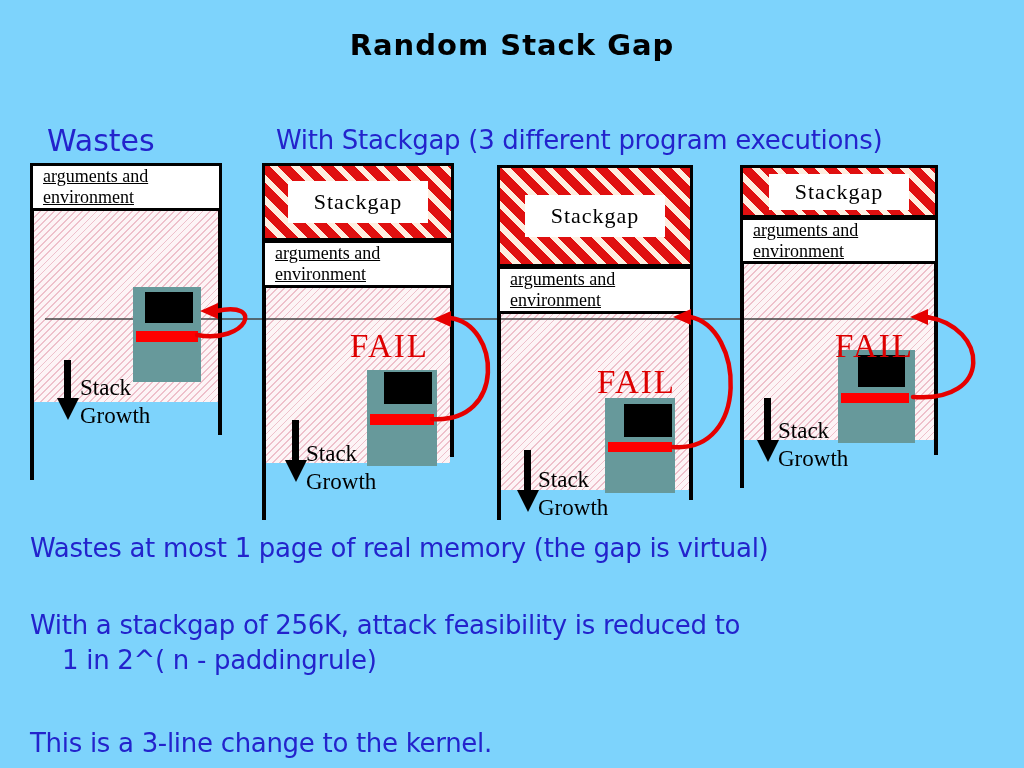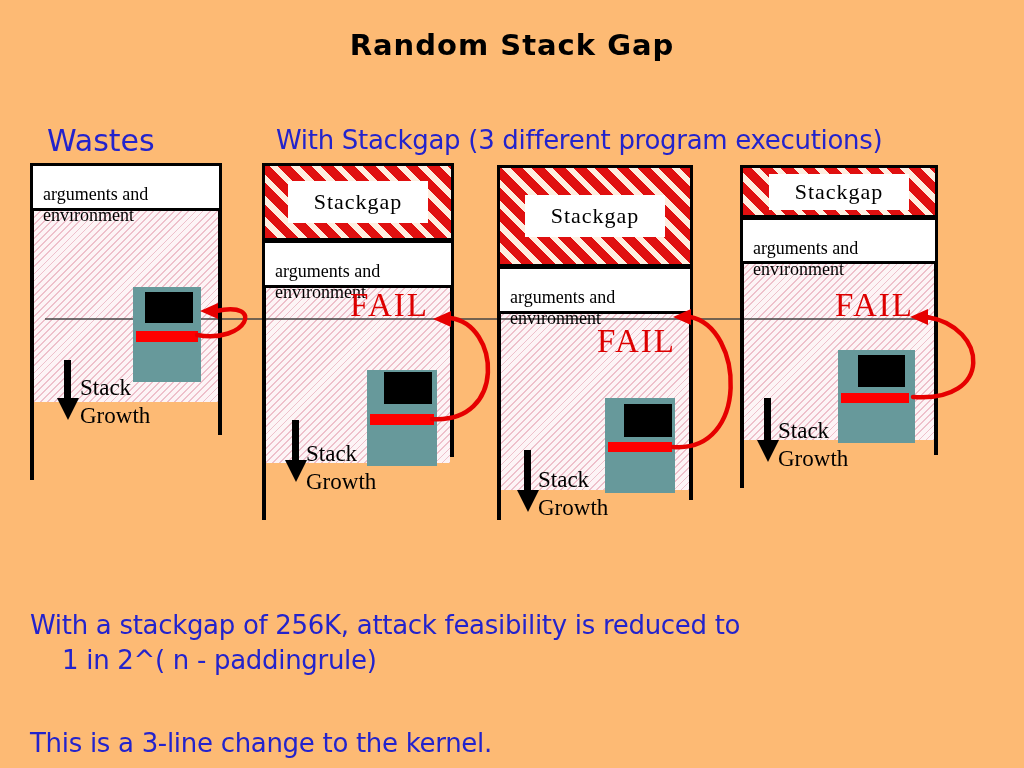--- a/index.html
+++ b/index.html
@@ -1,39 +1,39 @@
 <!DOCTYPE html>
 <html><head>
 <meta charset="utf-8">
 <style>
   html,body{margin:0;padding:0;background:#ffffff;}
-  .slide{position:relative;width:1024px;height:768px;background:#fdba74;overflow:hidden;
+  .slide{position:relative;width:1024px;height:768px;background:#7dd3fc;overflow:hidden;
          font-family:"DejaVu Sans",sans-serif;}
   .title{position:absolute;left:0;top:28px;width:1024px;text-align:center;
          font-weight:bold;font-size:29px;color:#000;letter-spacing:1px;z-index:3;}
   .hdr{position:absolute;color:#2323cc;z-index:3;white-space:nowrap;}
   .hdr-before{left:47px;top:123px;font-size:30px;}
   .hdr-with{left:276px;top:125px;font-size:26px;letter-spacing:-0.3px;}
 
   .vline{position:absolute;width:4px;background:#000;z-index:3;}
   .argsbox{position:absolute;background:#fff;border:3px solid #000;box-sizing:border-box;
            font-family:"Liberation Serif",serif;font-size:18px;line-height:1.18;
-           padding:18px 4px 0 10px;color:#000;z-index:3;}
+           padding:0 4px 0 10px;color:#000;z-index:3;text-decoration:underline;}
   .gapbox{position:absolute;border:3px solid #000;box-sizing:border-box;z-index:3;
           background:repeating-linear-gradient(45deg,#e01010 0 9px,#ffeee0 9px 15px);
           display:flex;align-items:center;justify-content:center;}
   .gaplabel{background:#fff;font-family:"Liberation Serif",serif;font-size:22px;color:#000;
             padding:8px 26px;letter-spacing:1px;}
   .hatch{position:absolute;z-index:1;background-color:#fdf4f6;
          background-image:repeating-linear-gradient(315deg,#eec0cb 0 1.3px,rgba(0,0,0,0) 1.3px 5px);}
   .computer{position:absolute;background:#67999b;z-index:3;}
   .screen{position:absolute;background:#000;}
   .redbar{position:absolute;background:#ff0000;}
   .fail{position:absolute;font-family:"Liberation Serif",serif;font-size:33px;color:#dd0000;
-        letter-spacing:2px;z-index:4;}
+        letter-spacing:2px;z-index:4;margin-top:41px;}
   .shaft{position:absolute;width:7px;background:#000;z-index:3;}
   .ahead{position:absolute;width:0;height:0;border-left:11px solid transparent;
          border-right:11px solid transparent;border-top:22px solid #000;z-index:3;}
   .sgtext{position:absolute;font-family:"Liberation Serif",serif;font-size:23px;line-height:1.2;
           color:#000;width:76px;z-index:3;}
   .note{position:absolute;color:#2323cc;font-size:26px;letter-spacing:-0.3px;z-index:3;white-space:nowrap;}
   svg.layer{position:absolute;left:0;top:0;z-index:2;pointer-events:none;}
   svg.layer.top{z-index:5;}
 </style>
 </head>
@@ -126,17 +126,18 @@
       <path d="M913,397 C994,403 988,327 927,317"></path>
     </g>
     <g fill="#e60000" stroke="none">
       <polygon points="200,311 218,303 218,319"></polygon>
       <polygon points="433,319 451,311 451,327"></polygon>
       <polygon points="673,317 691,309 691,325"></polygon>
       <polygon points="910,317 928,309 928,325"></polygon>
     </g>
   </svg>
 
+  <div class="note" style="left:30px;top:533px">Wastes at most 1 page of real memory (the gap is virtual)</div>
   <div class="note" style="left:30px;top:610px">With a stackgap of 256K, attack feasibility is reduced to</div>
   <div class="note" style="left:62px;top:645px">1 in 2^( n - paddingrule)</div>
   <div class="note" style="left:30px;top:728px">This is a 3-line change to the kernel.</div>
 
 </div>
 
 </body></html>

